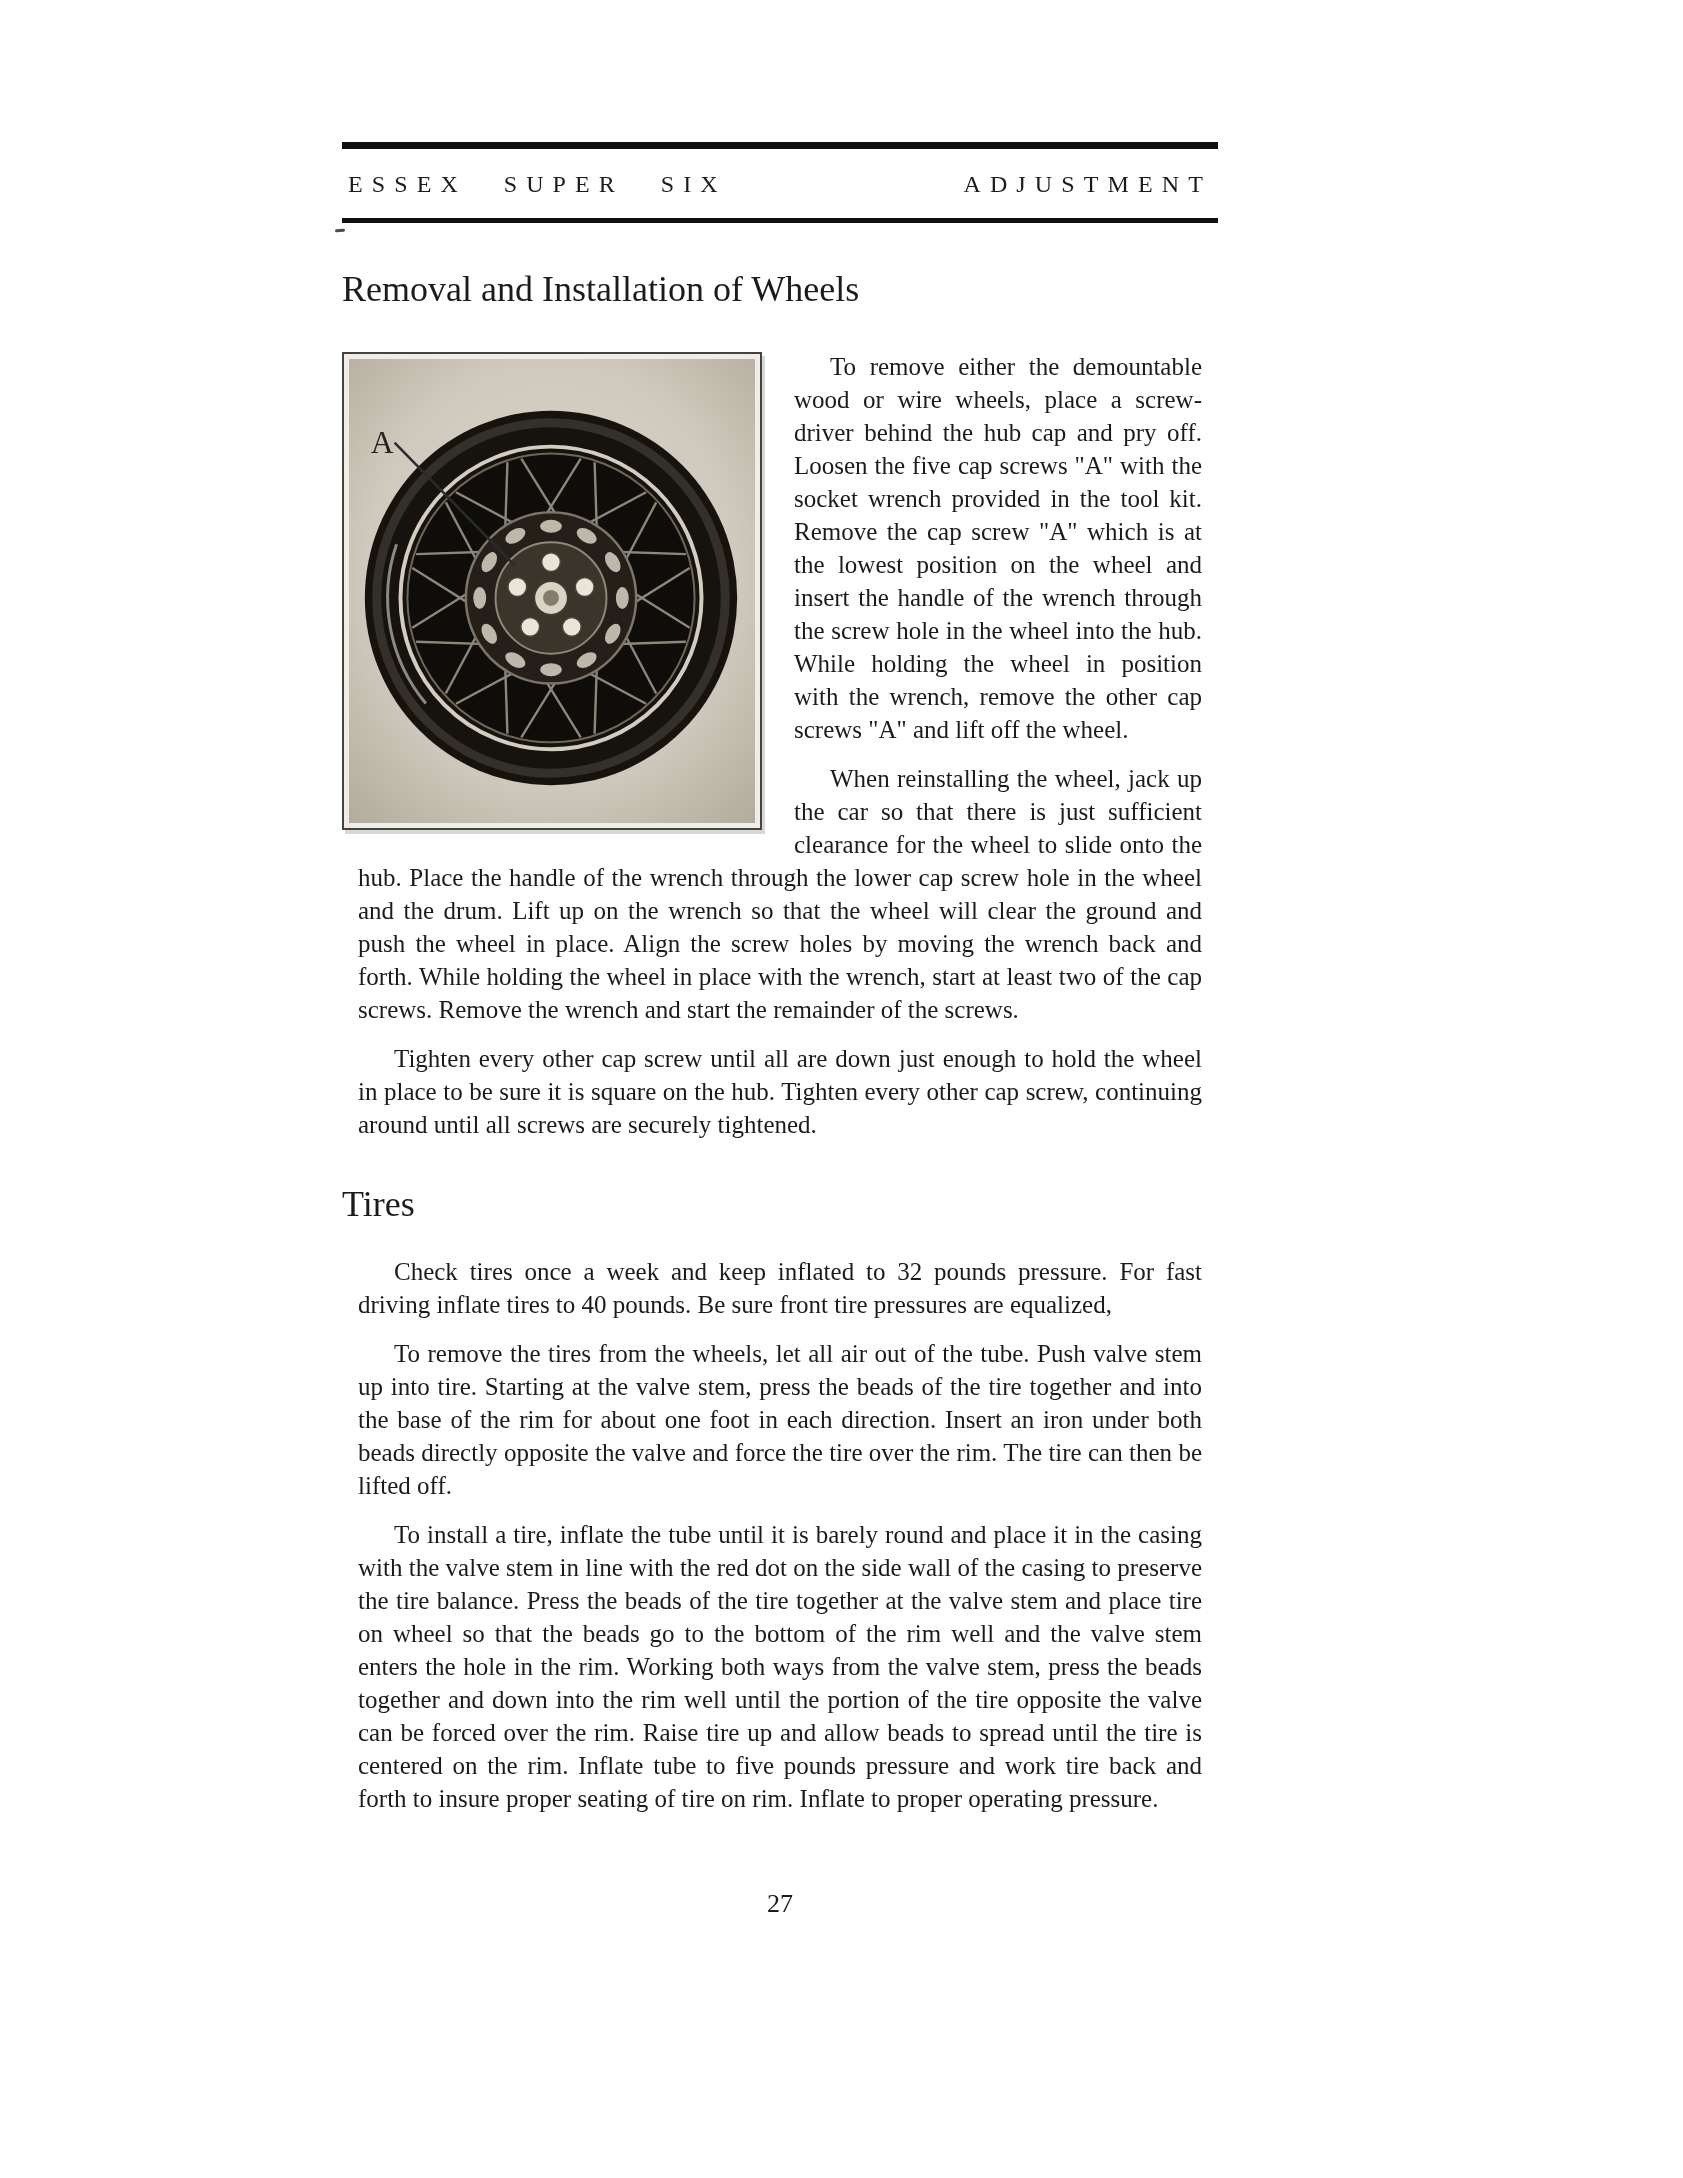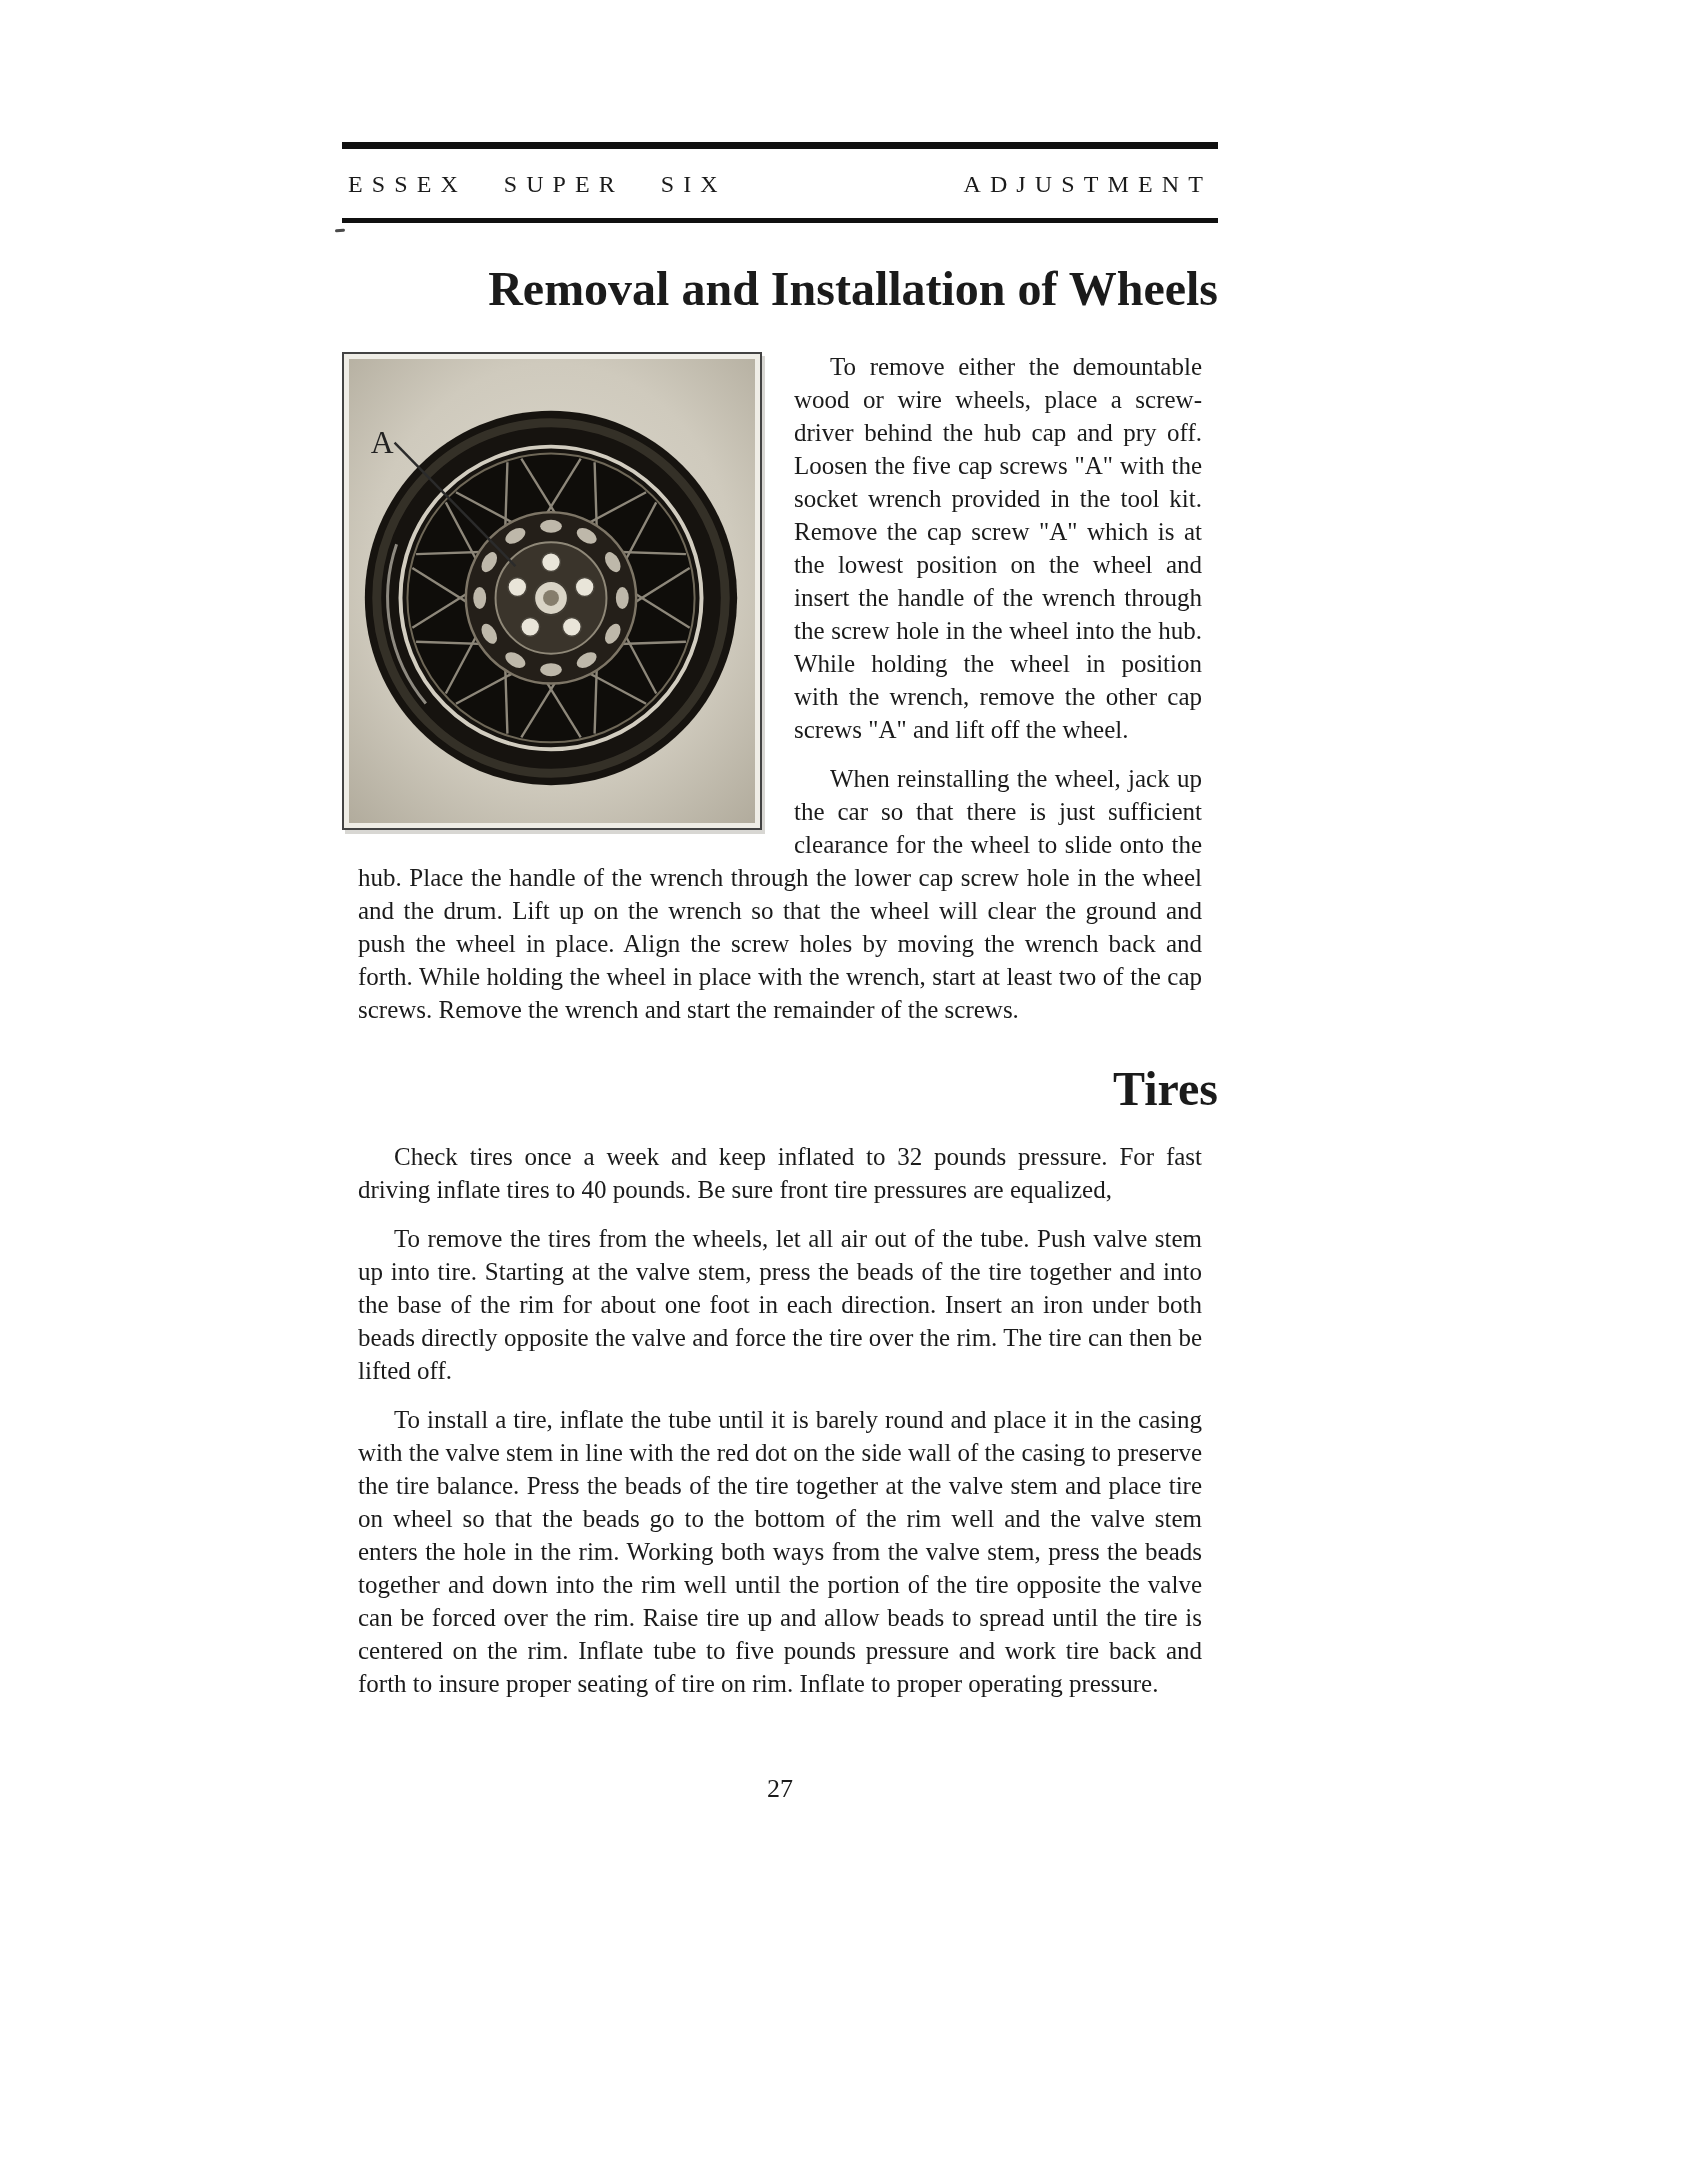--- a/index.html
+++ b/index.html
@@ -34,23 +34,23 @@
     position: absolute;
     left: -7px;
     top: 87px;
     width: 10px;
     height: 3px;
     background: #4a4a4a;
     border-radius: 2px;
     transform: rotate(-6deg);
   }
   .section-title {
-    text-align: right;
-    font-size: 48px;
-    font-weight: 700;
+    text-align: left;
+    font-size: 36px;
+    font-weight: 400;
     line-height: 42px;
     margin-top: 45px;
     margin-bottom: 40px;
     clear: both;
   }
   .tires-title {
     margin-top: 42px;
     margin-bottom: 30px;
   }
   .body-text p {
@@ -173,20 +173,21 @@
             <circle cx="204" cy="240" r="8" fill="#857d6c"></circle>
           </g>
 
           <line x1="46" y1="84" x2="168" y2="208" stroke="#2b2b2b" stroke-width="2.5"></line>
           <text x="22" y="94" font-size="32" fill="#222222">A</text>
         </svg>
       </figure>
 
       <p>To remove either the demountable wood or wire wheels, place a screw-driver behind the hub cap and pry off. Loosen the five cap screws "A" with the socket wrench provided in the tool kit. Remove the cap screw "A" which is at the lowest position on the wheel and insert the handle of the wrench through the screw hole in the wheel into the hub. While holding the wheel in position with the wrench, remove the other cap screws "A" and lift off the wheel.</p>
       <p>When reinstalling the wheel, jack up the car so that there is just sufficient clearance for the wheel to slide onto the hub. Place the handle of the wrench through the lower cap screw hole in the wheel and the drum. Lift up on the wrench so that the wheel will clear the ground and push the wheel in place. Align the screw holes by moving the wrench back and forth. While holding the wheel in place with the wrench, start at least two of the cap screws. Remove the wrench and start the remainder of the screws.</p>
+      <p>Tighten every other cap screw until all are down just enough to hold the wheel in place to be sure it is square on the hub. Tighten every other cap screw, continuing around until all screws are securely tightened.</p>
     </div>
 
     <h2 class="section-title tires-title">Tires</h2>
 
     <div class="body-text">
       <p>Check tires once a week and keep inflated to 32 pounds pressure. For fast driving inflate tires to 40 pounds. Be sure front tire pressures are equalized,</p>
       <p>To remove the tires from the wheels, let all air out of the tube. Push valve stem up into tire. Starting at the valve stem, press the beads of the tire together and into the base of the rim for about one foot in each direction. Insert an iron under both beads directly opposite the valve and force the tire over the rim. The tire can then be lifted off.</p>
       <p>To install a tire, inflate the tube until it is barely round and place it in the casing with the valve stem in line with the red dot on the side wall of the casing to preserve the tire balance. Press the beads of the tire together at the valve stem and place tire on wheel so that the beads go to the bottom of the rim well and the valve stem enters the hole in the rim. Working both ways from the valve stem, press the beads together and down into the rim well until the portion of the tire opposite the valve can be forced over the rim. Raise tire up and allow beads to spread until the tire is centered on the rim. Inflate tube to five pounds pressure and work tire back and forth to insure proper seating of tire on rim. Inflate to proper operating pressure.</p>
     </div>
 

